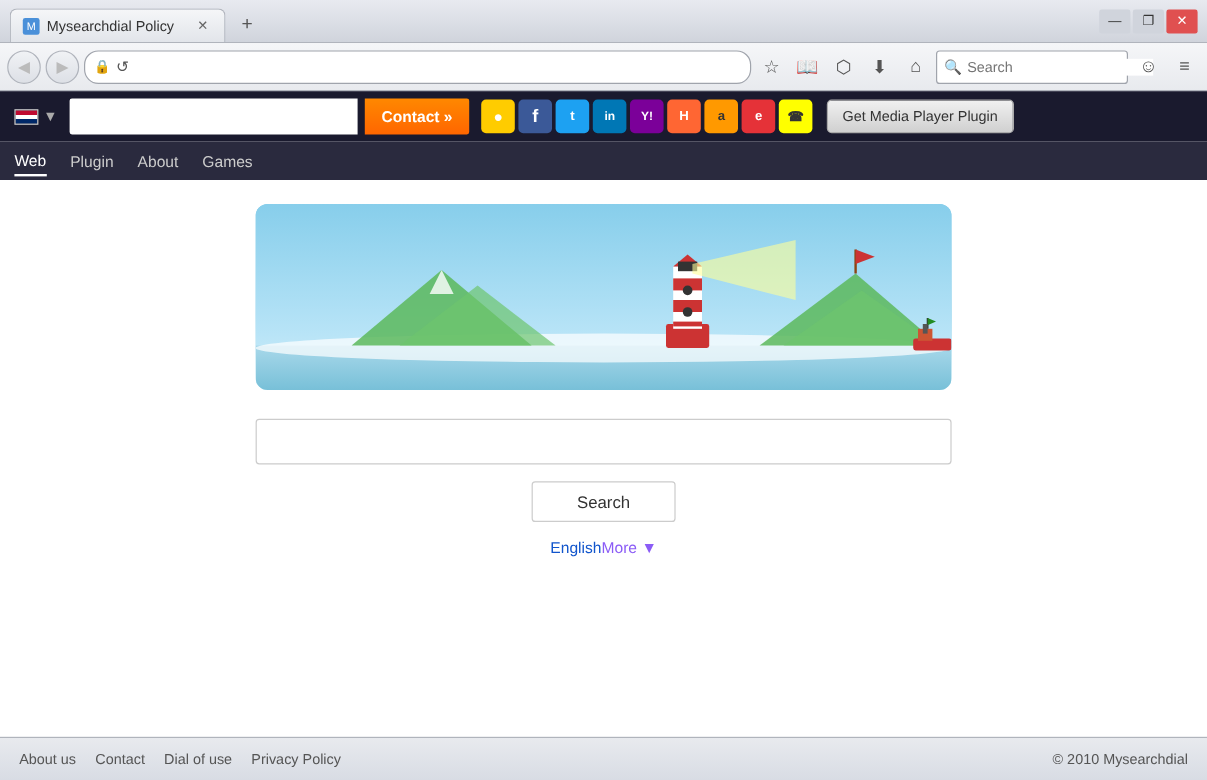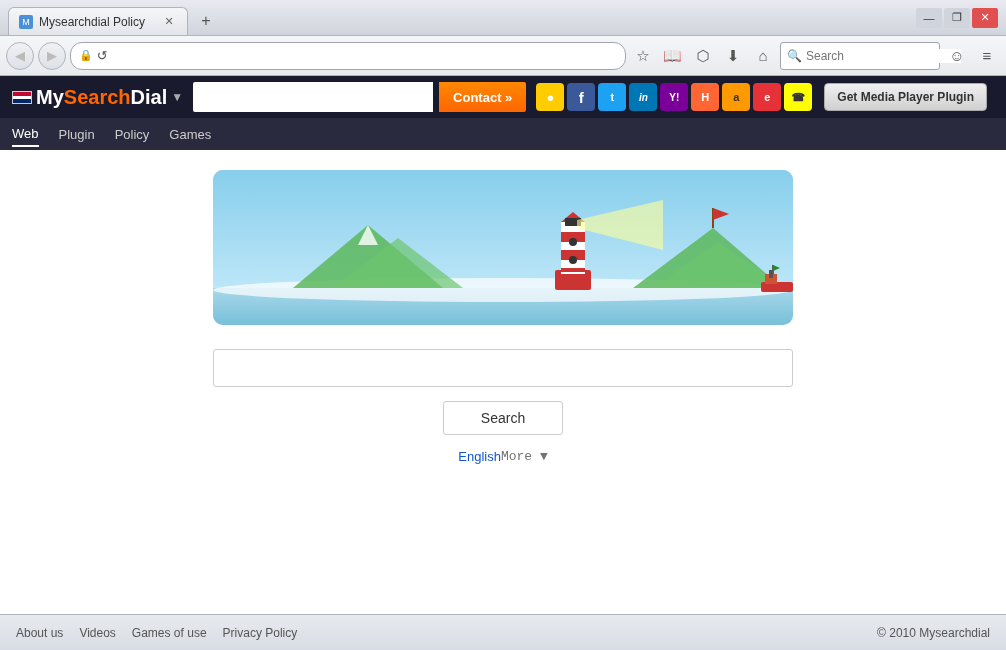--- a/index.html
+++ b/index.html
@@ -206,21 +206,21 @@
     .si-az { background: #ff9900; color: #333; }
     .si-eb { background: #e53238; }
     .si-yl { background: #ffff00; color: #333; }
     .get-plugin-btn {
       margin-left: 6px;
       background: linear-gradient(to bottom, #f0f0f0, #d0d0d0);
       border: 1px solid #aaa;
       border-radius: 4px;
       padding: 6px 12px;
       font-size: 12px;
-      font-weight: bold;
+      font-weight: normal;
       color: #333;
       cursor: pointer;
       white-space: nowrap;
     }
 
     
     .nav-tabs {
       background: #2a2a3e;
       height: 32px;
       display: flex;
@@ -289,21 +289,21 @@
       cursor: pointer;
     }
 
     .lang-area {
       display: flex;
       align-items: center;
       font-size: 13px;
       color: #1155cc;
     }
     .lang-link { cursor: pointer; text-decoration: none; color: #1155cc; }
-    .more-link { color: #737373; cursor: pointer; font-size: 13px; font-family: Liberation Mono, monospace; }
+    .more-link { color: #8b5cf6; cursor: pointer; font-size: 13px; }
 
     
     .footer {
       position: absolute;
       bottom: 0;
       left: 0;
       right: 0;
       height: 36px;
       background: linear-gradient(to bottom, #e8eaee, #d8dce4);
       border-top: 1px solid #b0b4bc;
@@ -358,45 +358,42 @@
     <span>🔍</span>
     <input type="text" placeholder="Search" style="">
   </div>
   <div class="nav-icon">☺</div>
   <div class="nav-icon">≡</div>
 </div>
 
 <div class="toolbar">
   <div class="logo-area">
     <div class="flag-icon"></div>
-    <span class="logo-text">
-      <span class="logo-my">My</span><span class="logo-search">Search</span><span class="logo-dial">Dial</span>
-    </span>
     <span class="logo-arrow">▼</span>
   </div>
   <input type="text" class="main-search-input" style="">
   <button class="main-search-btn">Contact »</button>
   <div class="social-icons">
     <div class="social-icon si-pac">●</div>
     <div class="social-icon si-fb">f</div>
     <div class="social-icon si-tw" style="font-size:11px;">t</div>
-    <div class="social-icon si-li" style="font-size:10px;font-style:italic;">in</div>
+    <div class="social-icon si-li" style="font-size:10px;">in</div>
     <div class="social-icon si-yh" style="font-size:10px;">Y!</div>
     <div class="social-icon si-hm" style="font-size:11px;">H</div>
     <div class="social-icon si-az" style="font-size:11px;">a</div>
     <div class="social-icon si-eb" style="font-size:11px;">e</div>
     <div class="social-icon si-yl" style="font-size:11px; color:#333;">☎</div>
   </div>
   <button class="get-plugin-btn">Get Media Player Plugin</button>
 </div>
 
 <div class="nav-tabs">
   <a class="nav-tab active">Web</a>
   <a class="nav-tab">Plugin</a>
-  <a class="nav-tab">Policy</a>
+  <a class="nav-tab">About</a>
   <a class="nav-tab">Games</a>
 </div>
 
 <div class="main-content">
 
   <div class="hero-container">
     <svg class="hero-svg" viewBox="0 0 580 155" xmlns="http://www.w3.org/2000/svg">
 
       <defs>
         <linearGradient id="skyGrad" x1="0%" y1="0%" x2="0%" y2="100%">
@@ -462,18 +459,18 @@
       <span class="more-link">
         <span>More</span>&nbsp;<span>▼</span>
       </span>
     </div>
   </div>
 </div>
 
 <div class="footer">
   <div class="footer-links">
     <a class="footer-link">About us</a>
-    <a class="footer-link">Videos</a>
-    <a class="footer-link">Games of use</a>
+    <a class="footer-link">Contact</a>
+    <a class="footer-link">Dial of use</a>
     <a class="footer-link">Privacy Policy</a>
   </div>
   <div class="footer-copy">© 2010 Mysearchdial</div>
 </div>
 
 </body></html>

